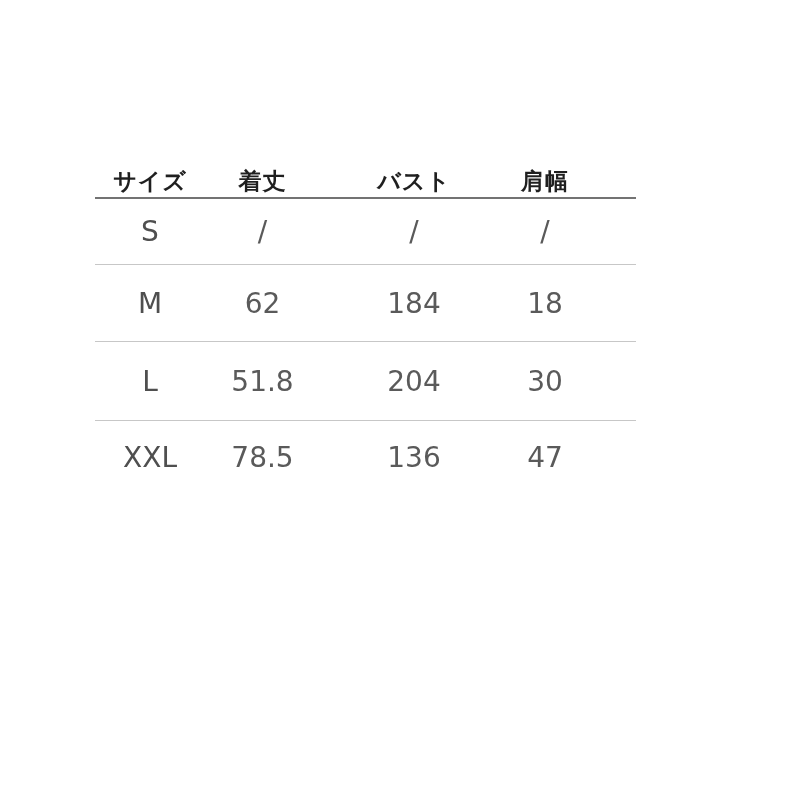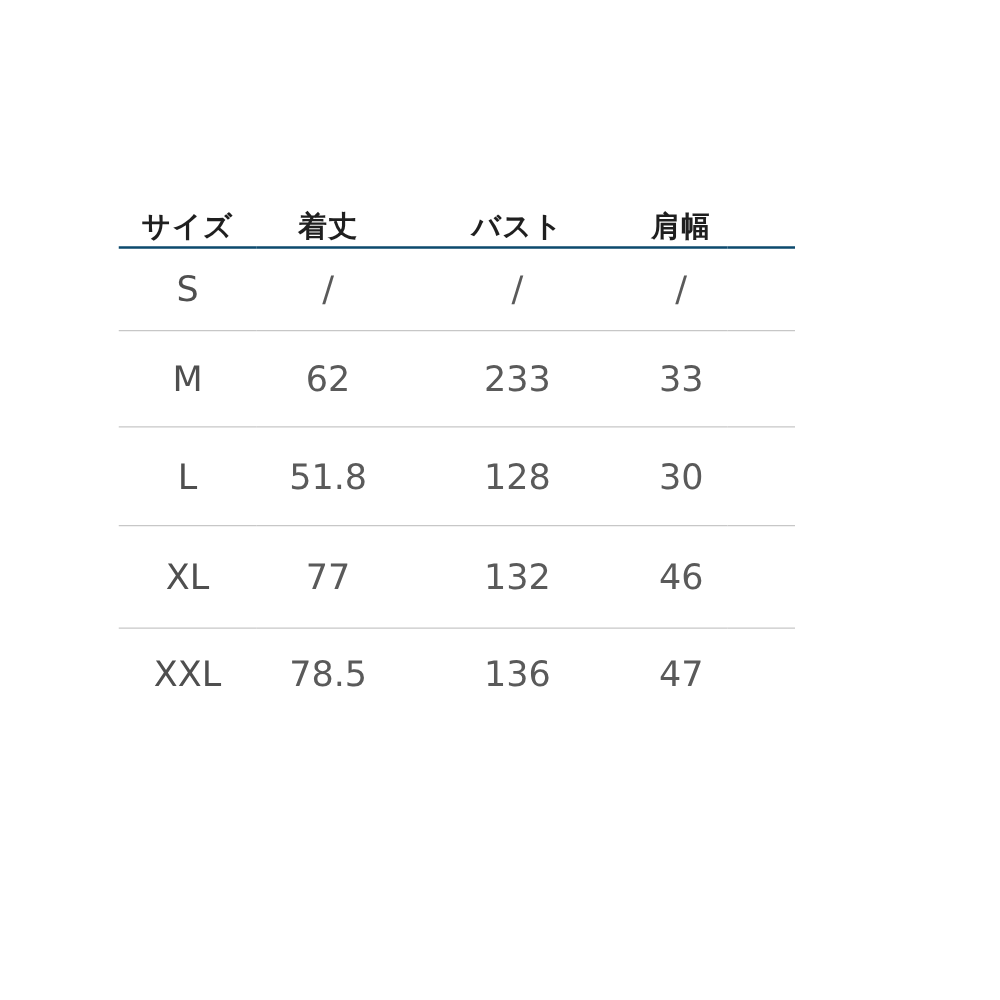--- a/index.html
+++ b/index.html
@@ -29,21 +29,21 @@
     margin: 0;
     text-align: center;
     vertical-align: middle;
     white-space: nowrap;
   }
   thead th {
     height: 30px;
     font-size: 23px;
     font-weight: bold;
     color: #1f1f1f;
-    border-bottom: 2px solid #0c4a6e;
+    border-bottom: 2px solid #737373;
     letter-spacing: 1px;
   }
   tbody td {
     font-size: 28px;
     font-weight: normal;
     color: #5a5a5a;
     border-bottom: 1px solid #c7c7c7;
   }
   tbody tr.r0 td { height: 65px; }
   tbody tr.r1 td { height: 76px; }
@@ -77,36 +77,29 @@
       <tr class="r0">
         <td class="size-cell">S</td>
         <td>/</td>
         <td>/</td>
         <td>/</td>
         <td></td>
       </tr>
       <tr class="r1">
         <td class="size-cell">M</td>
         <td>62</td>
-        <td>233</td>
-        <td>33</td>
+        <td>184</td>
+        <td>18</td>
         <td></td>
       </tr>
       <tr class="r2">
         <td class="size-cell">L</td>
         <td>51.8</td>
-        <td>128</td>
+        <td>204</td>
         <td>30</td>
-        <td></td>
-      </tr>
-      <tr class="r3">
-        <td class="size-cell">XL</td>
-        <td>77</td>
-        <td>132</td>
-        <td>46</td>
         <td></td>
       </tr>
       <tr class="r4">
         <td class="size-cell">XXL</td>
         <td>78.5</td>
         <td>136</td>
         <td>47</td>
         <td></td>
       </tr>
     </tbody>

